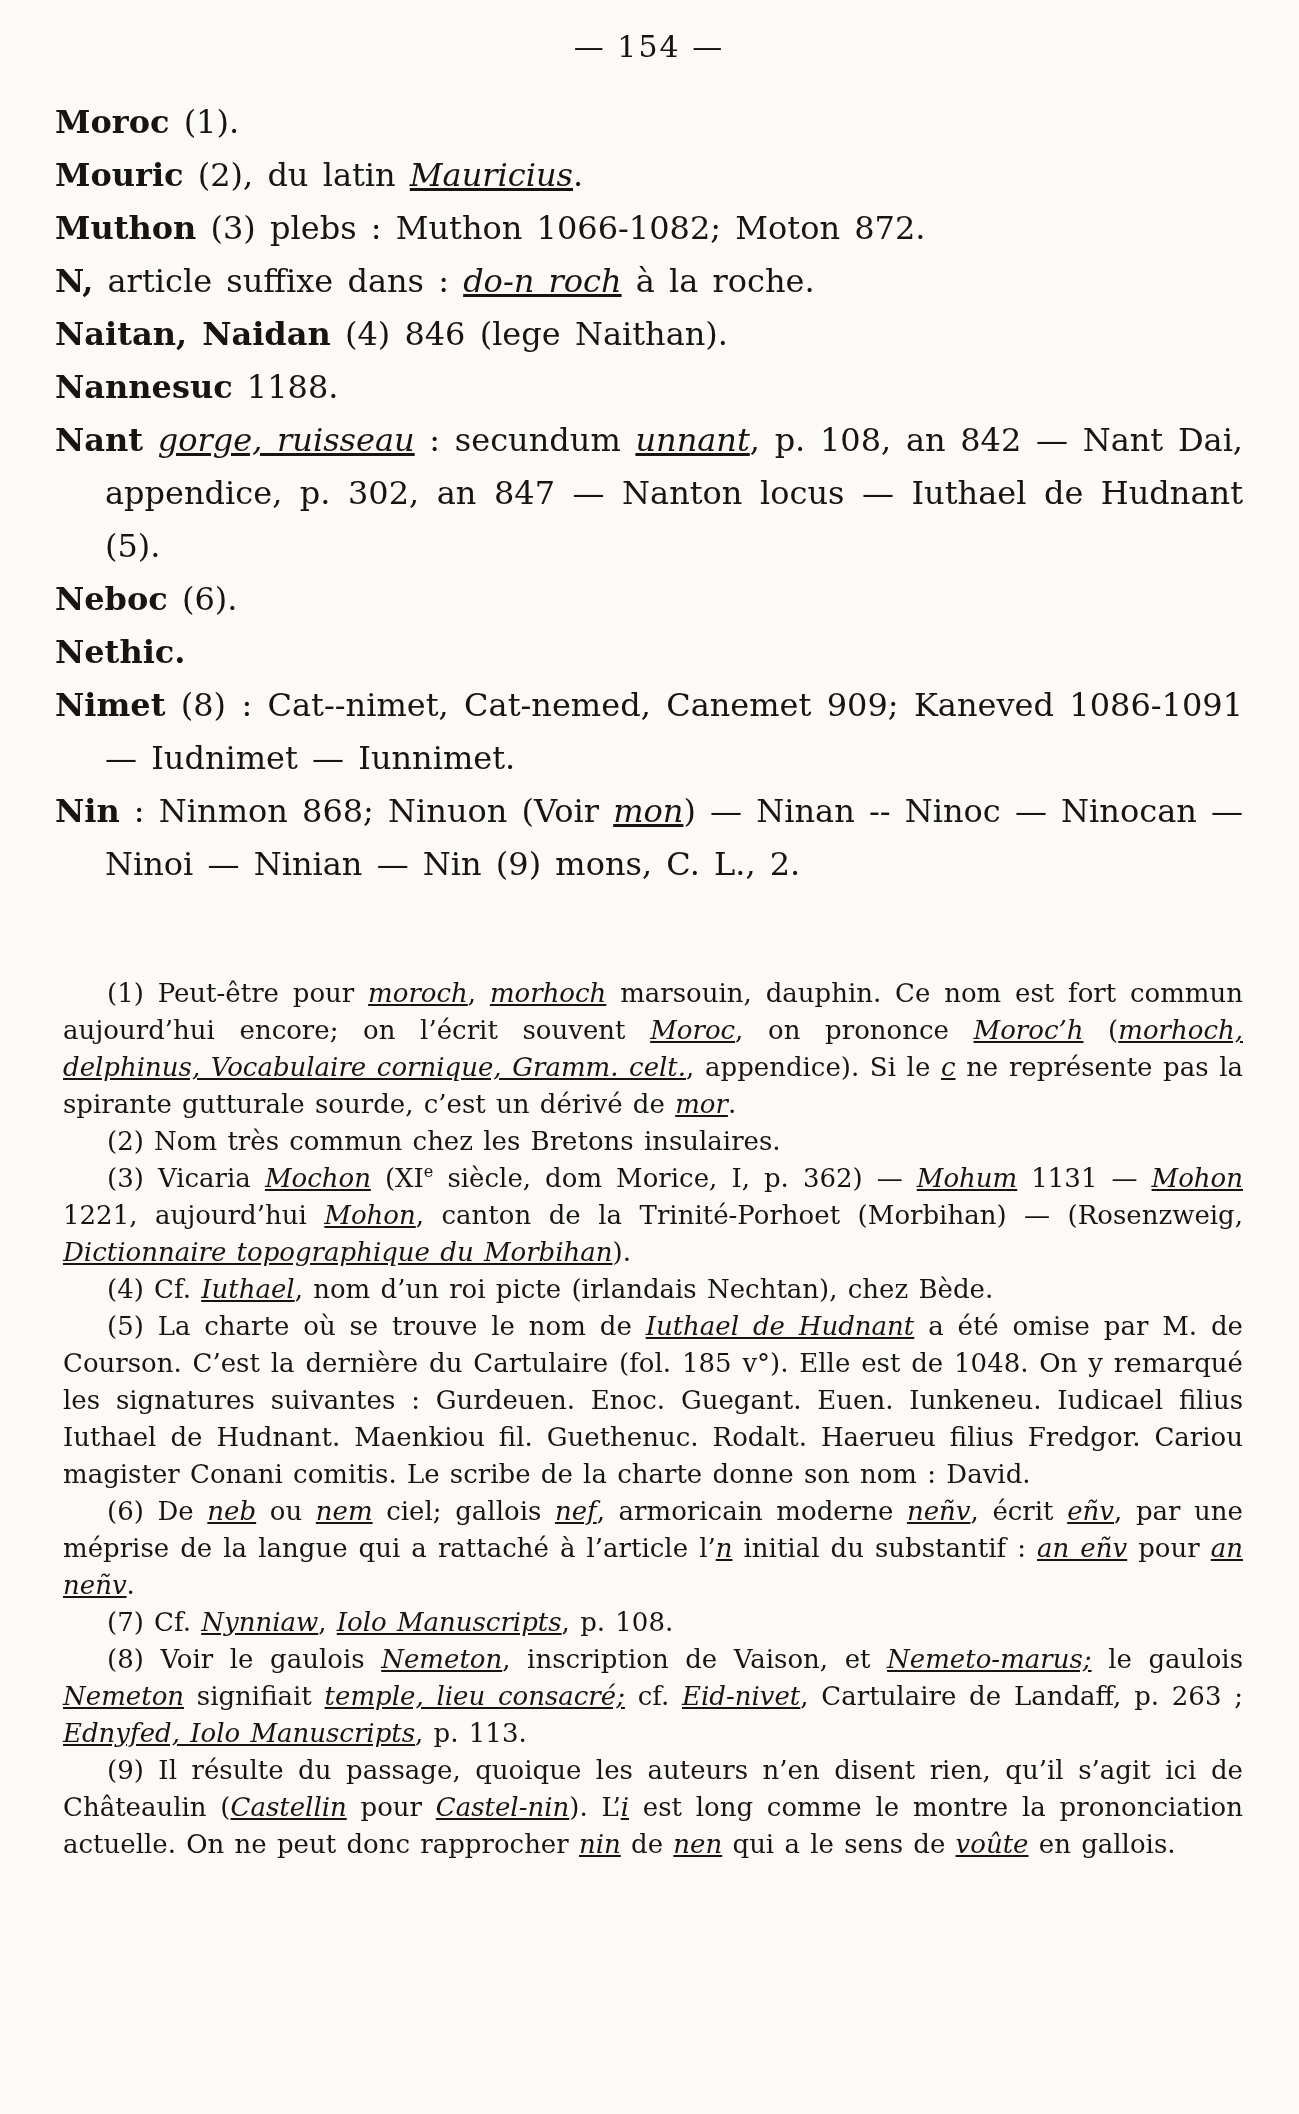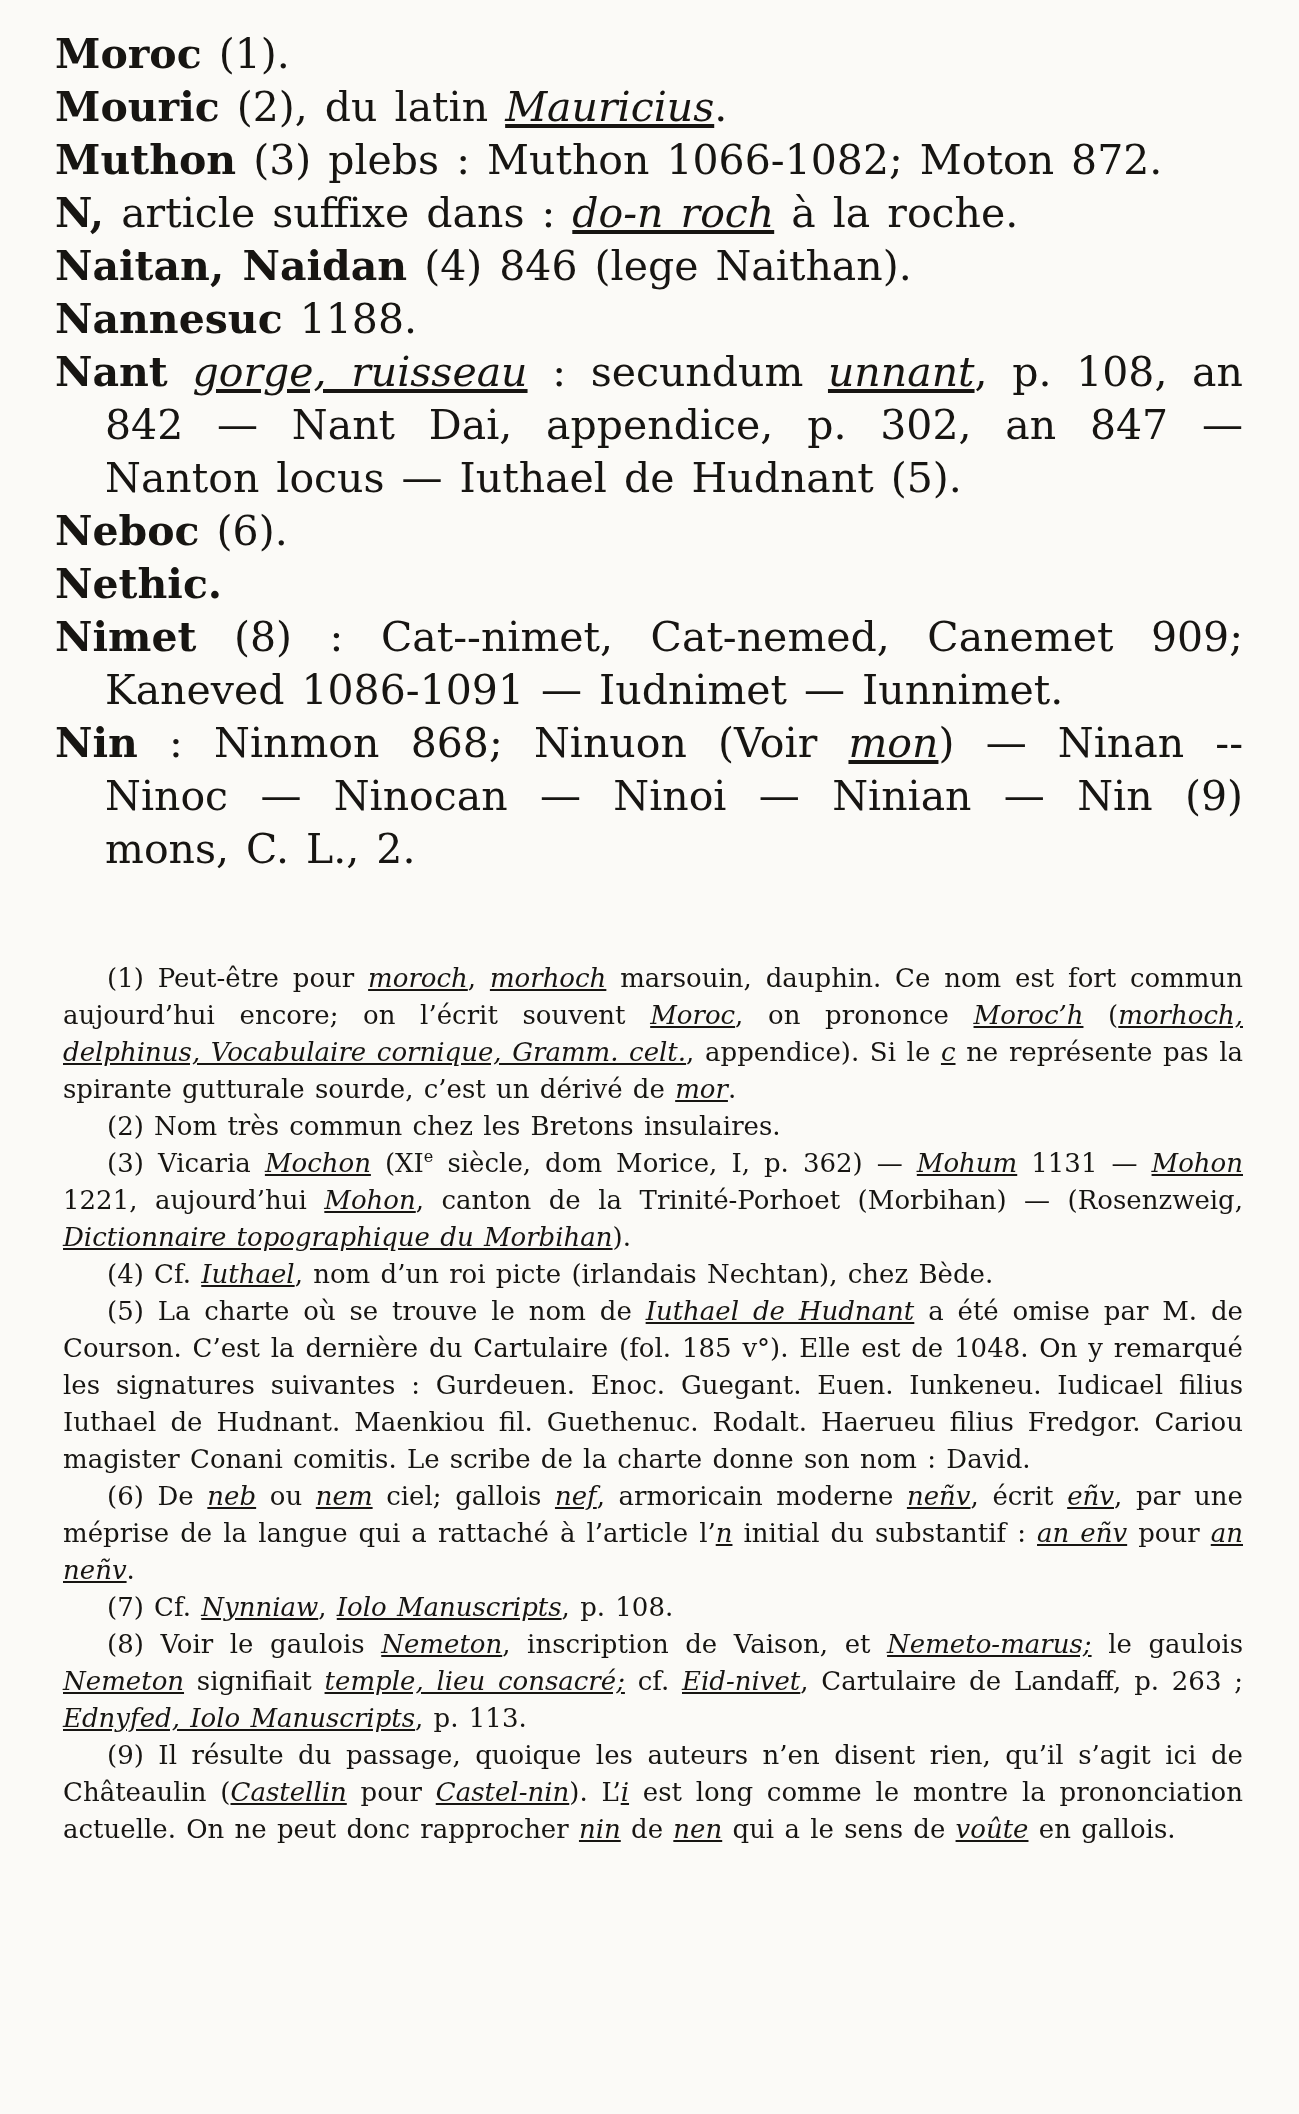--- a/index.html
+++ b/index.html
@@ -22,21 +22,21 @@
     text-align: center;
     font-size: 30px;
     line-height: 38px;
     letter-spacing: 2px;
     margin-bottom: 30px;
   }
   .text-body p {
     margin: 0;
   }
   p.entry {
-    font-size: 41px;
+    font-size: 32px;
     line-height: 53px;
     text-align: justify;
     word-spacing: 4px;
     padding-left: 50px;
     text-indent: -50px;
   }
   .footnotes {
     margin-top: 84px;
     margin-left: 8px;
   }
@@ -48,20 +48,23 @@
     text-indent: 44px;
   }
   .seg-b { font-weight: bold; }
   .seg-i { font-style: italic; text-decoration: underline; }
   .seg-s { vertical-align: super; font-size: 0.62em; line-height: 0; }
 </style>
 </head>
 <body>
 
 <div class="page">
+  <header>
+    <div class="page-number">— 154 —</div>
+  </header>
   <div class="text-body">
     <section class="entries">
         <p class="entry"><span class="seg-b">Moroc</span><span class="seg-r"> (1).</span></p>
         <p class="entry"><span class="seg-b">Mouric</span><span class="seg-r"> (2), du latin </span><span class="seg-i">Mauricius</span><span class="seg-r">.</span></p>
         <p class="entry"><span class="seg-b">Muthon</span><span class="seg-r"> (3) plebs : Muthon 1066-1082; Moton 872.</span></p>
         <p class="entry"><span class="seg-b">N,</span><span class="seg-r"> article suffixe dans : </span><span class="seg-i">do-n roch</span><span class="seg-r"> à la roche.</span></p>
         <p class="entry"><span class="seg-b">Naitan, Naidan</span><span class="seg-r"> (4) 846 (lege Naithan).</span></p>
         <p class="entry"><span class="seg-b">Nannesuc</span><span class="seg-r"> 1188.</span></p>
         <p class="entry"><span class="seg-b">Nant</span><span class="seg-r"> </span><span class="seg-i">gorge, ruisseau</span><span class="seg-r"> : secundum </span><span class="seg-i">unnant</span><span class="seg-r">, p. 108, an 842 — Nant Dai, appendice, p. 302, an 847 — Nanton locus — Iuthael de Hudnant (5).</span></p>
         <p class="entry"><span class="seg-b">Neboc</span><span class="seg-r"> (6).</span></p>

